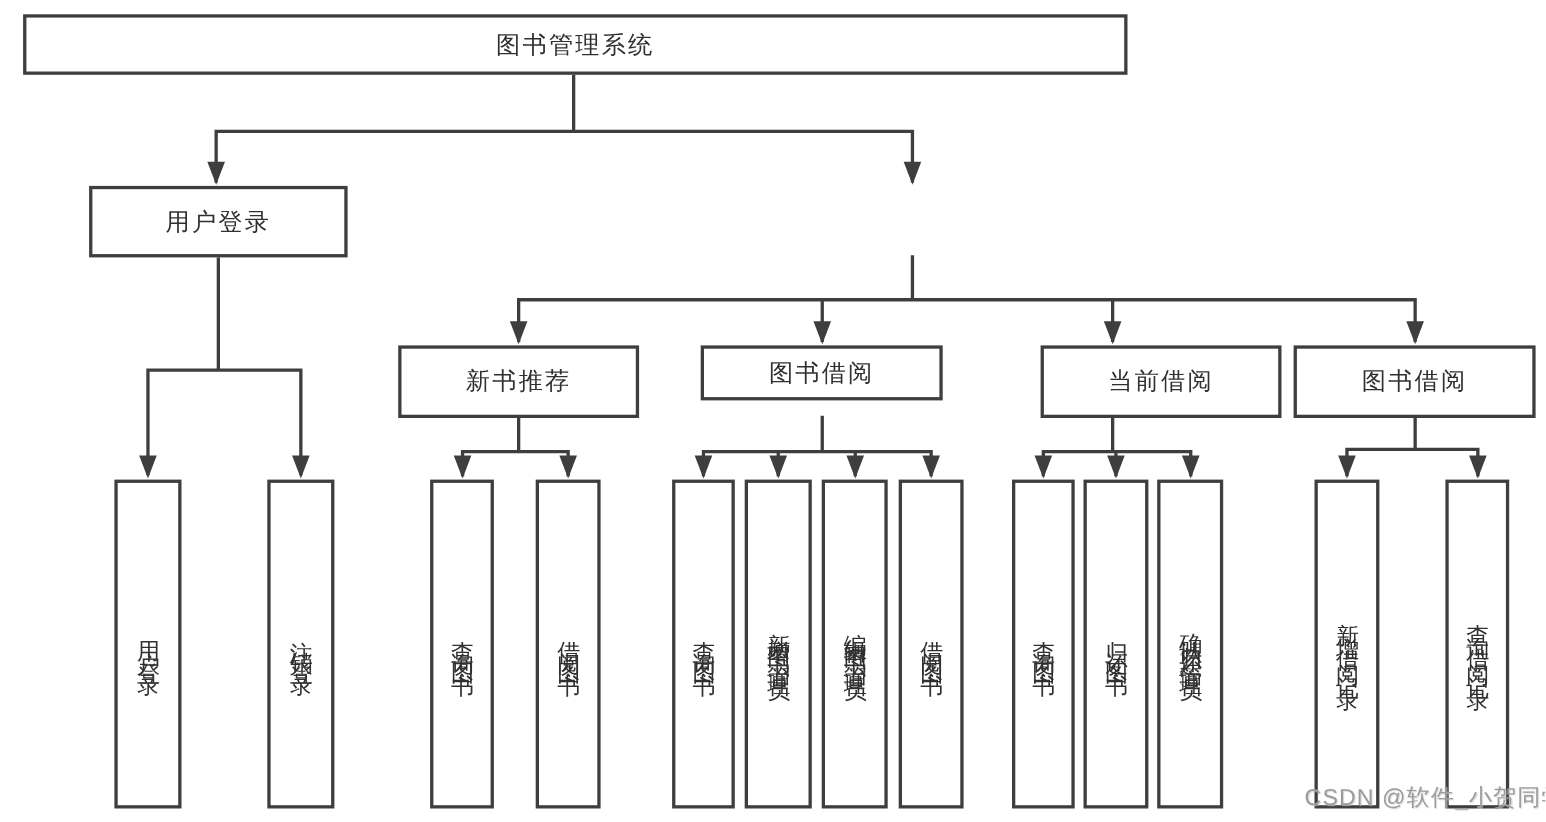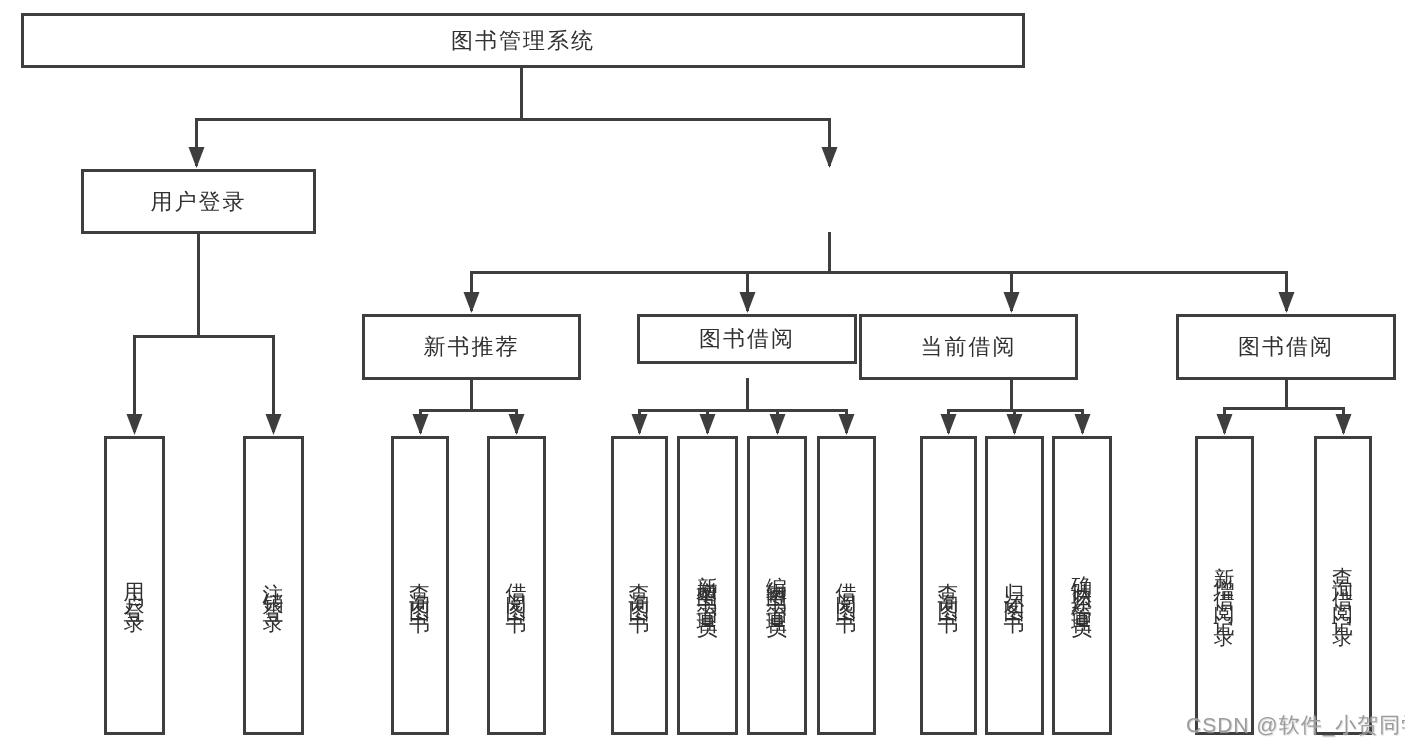--- a/index.html
+++ b/index.html
@@ -61,21 +61,21 @@
       <polygon points="1335.5,414 1351.5,414 1343.5,435"></polygon>
     </g>
   </svg>
 
   <div class="box hbox" style="left:21px;top:13px;width:1004px;height:55px;">图书管理系统</div>
 
   <div class="box hbox" style="left:81px;top:169px;width:235px;height:65px;">用户登录</div>
 
   <div class="box hbox" style="left:362px;top:314px;width:219px;height:66px;">新书推荐</div>
   <div class="box hbox" style="left:637px;top:314px;width:220px;height:50px;">图书借阅</div>
-  <div class="box hbox" style="left:859px;top:314px;width:219px;height:66px;">当前借阅</div>
+  <div class="box hbox" style="left:946px;top:314px;width:219px;height:66px;">当前借阅</div>
   <div class="box hbox" style="left:1176px;top:314px;width:220px;height:66px;">图书借阅</div>
 
   <div class="box vbox" style="left:104px;top:436px;width:61px;height:299px;">用户登录</div>
   <div class="box vbox" style="left:243px;top:436px;width:61px;height:299px;">注销登录</div>
 
   <div class="box vbox" style="left:391px;top:436px;width:58px;height:299px;">查询图书</div>
   <div class="box vbox" style="left:487px;top:436px;width:59px;height:299px;">借阅图书</div>
 
   <div class="box vbox" style="left:611px;top:436px;width:57px;height:299px;">查询图书</div>
   <div class="box vbox" style="left:677px;top:436px;width:61px;height:299px;letter-spacing:6px;">新增图书（管理员）</div>

